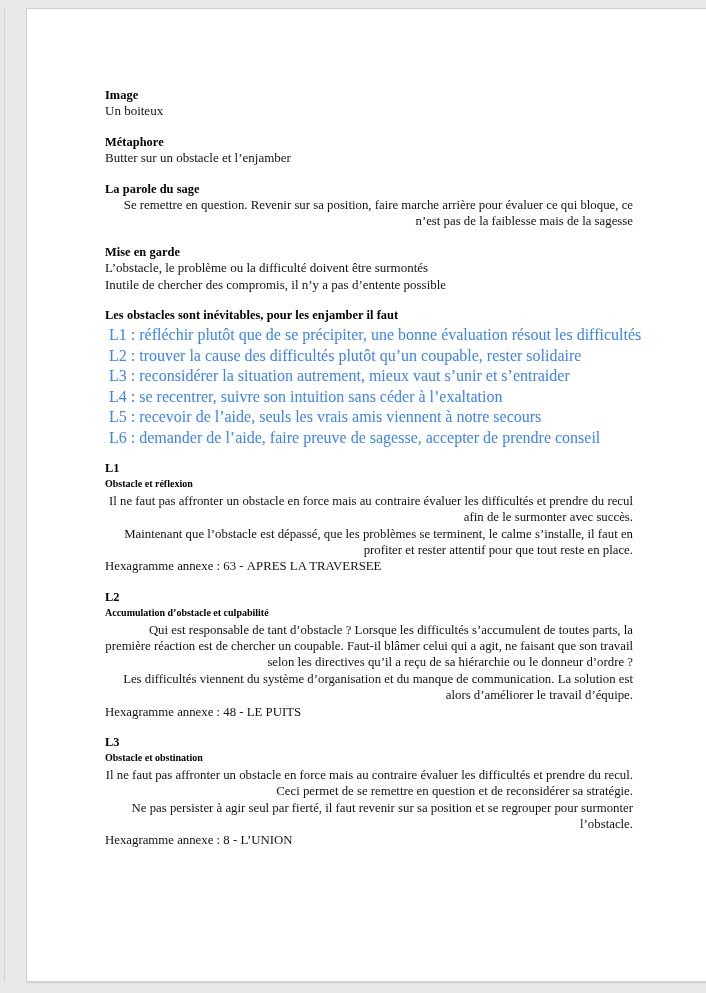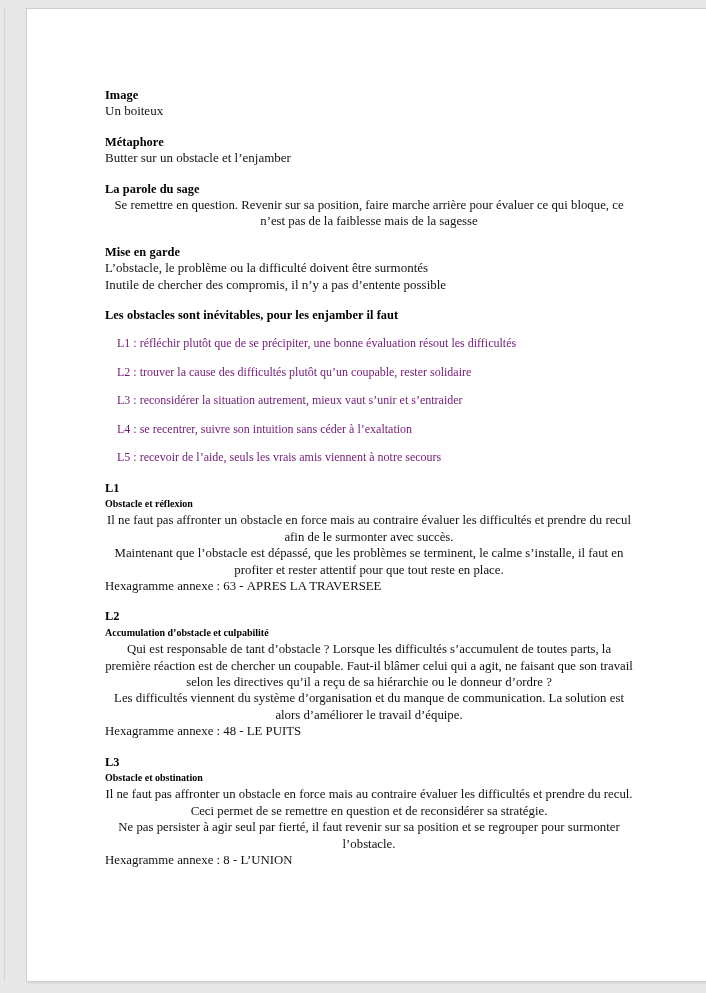--- a/index.html
+++ b/index.html
@@ -77,37 +77,37 @@
     line-height: 16.4px;
     color: #121212;
     margin: 0;
     text-align: left;
   }
   .para {
     font-size: 12.8px;
     line-height: 16.4px;
     color: #121212;
     margin: 0;
-    text-align: center;
+    text-align: right;
   }
   .hexline {
     font-size: 12.8px;
     line-height: 16.4px;
     color: #121212;
     margin: 0;
   }
   .smallcaps {
     font-variant: small-caps;
     font-size: 12.8px;
   }
   .list-line {
-    font-size: 12px;
+    font-size: 16px;
     line-height: 16.4px;
-    color: #701a75;
-    margin: 12px;
+    color: #3b82f6;
+    margin: 4px;
     white-space: nowrap;
   }
   .grammar-flag {
     text-decoration-style: wavy;
     text-decoration-color: #2f4fd0;
     text-decoration-thickness: 1px;
     text-underline-offset: 1px;
   }
 </style>
 </head>
@@ -142,20 +142,21 @@
         <div class="line">Inutile de chercher des compromis, il n’y a pas d’entente possible</div>
       </div>
 
       <div class="block">
         <div class="heading">Les obstacles sont inévitables, pour les enjamber il faut</div>
         <div class="list-line">L1 : réfléchir plutôt que de se précipiter, une bonne évaluation résout les difficultés</div>
         <div class="list-line">L2 : trouver la cause des difficultés plutôt qu’un coupable, rester solidaire</div>
         <div class="list-line">L3 : reconsidérer la situation autrement, mieux vaut s’unir et s’entraider</div>
         <div class="list-line">L4 : se recentrer, suivre son intuition sans céder à l’exaltation</div>
         <div class="list-line">L5 : recevoir de l’aide, seuls les vrais amis viennent à notre secours</div>
+        <div class="list-line">L6 : demander de l’aide, faire preuve de sagesse, accepter de prendre conseil</div>
       </div>
 
       <div class="block">
         <div class="heading">L1</div>
         <div class="subheading">Obstacle et réflexion</div>
         <div class="para">Il ne faut pas affronter un obstacle en force mais au contraire évaluer les difficultés et prendre du recul afin de le surmonter avec succès.</div>
         <div class="para">Maintenant que l’obstacle est dépassé, que les problèmes se terminent, le calme s’installe, il faut en profiter et rester attentif pour que tout reste en place.</div>
         <div class="hexline"><span>Hexagramme annexe : 63 - </span><span class="smallcaps">APRES LA TRAVERSEE</span></div>
       </div>
 

